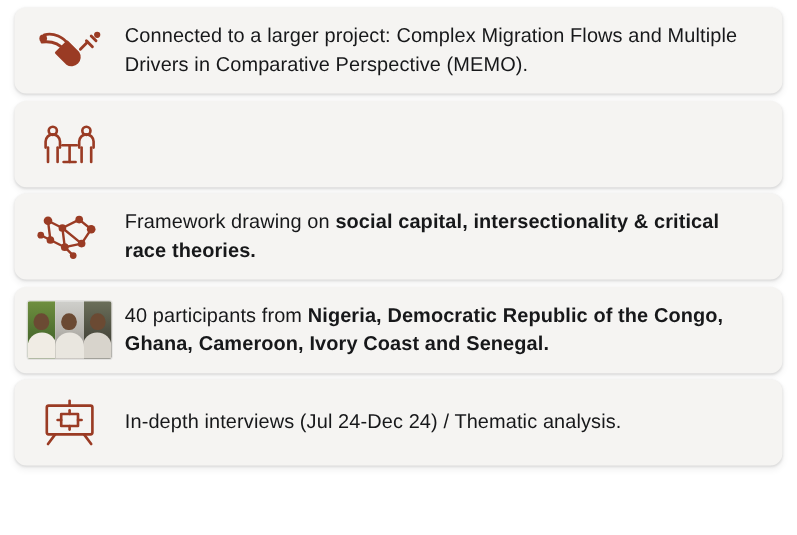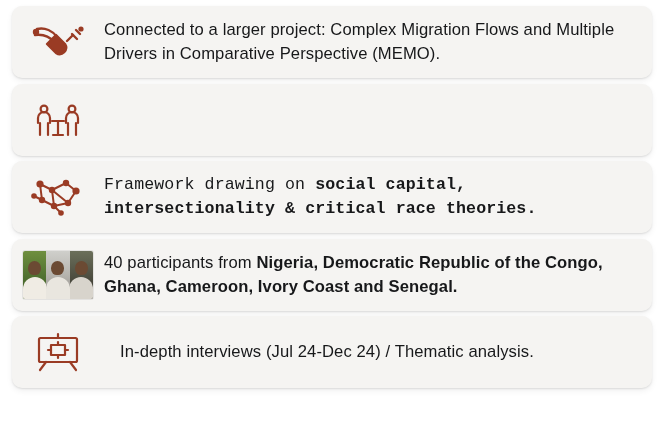--- a/index.html
+++ b/index.html
@@ -28,23 +28,23 @@
     display: flex;
     align-items: center;
     background: #f5f4f2;
     border-radius: 10px;
     box-shadow: 0 1px 2px rgba(0,0,0,0.10), 0 3px 6px rgba(0,0,0,0.06);
     min-height: 72px;
     box-sizing: border-box;
   }
   .row-1 { height: 72px; }
   .row-2 { height: 66px; }
-  .row-3 { height: 72px; font-family: Liberation Mono, monospace; }
+  .row-3 { height: 72px; }
   .row-4 { height: 72px; justify-content: space-between; }
-  .row-5 { height: 66px; gap: 16px; }
+  .row-5 { height: 66px; }
 
   .icon-cell {
     width: 92px;
     min-width: 92px;
     display: flex;
     align-items: center;
     justify-content: center;
     color: #9a3b24;
   }
   .icon-cell svg { display: block; }

